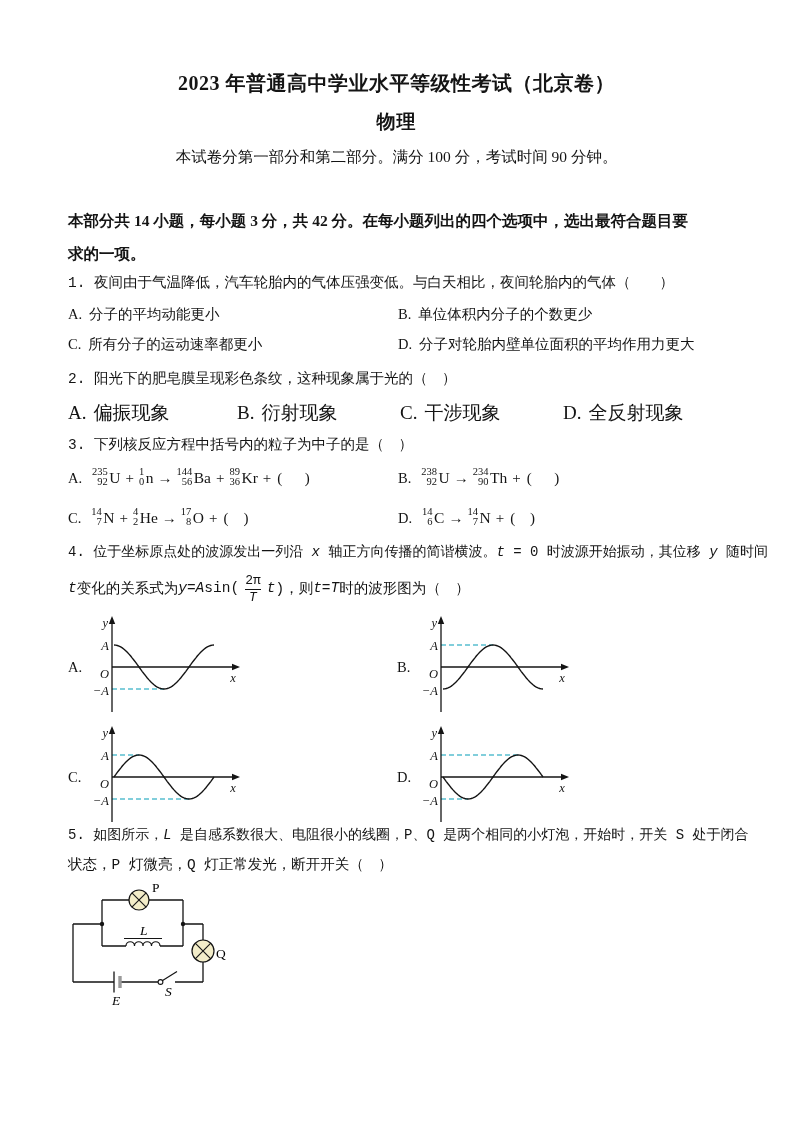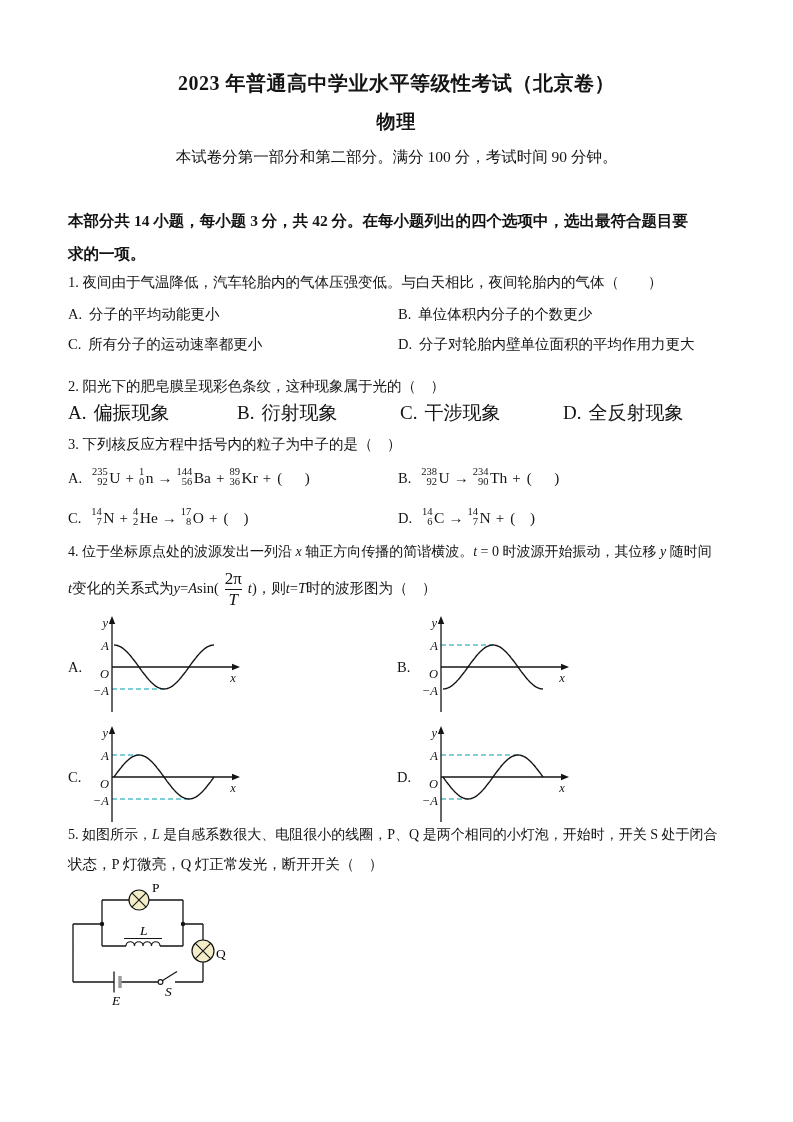--- a/index.html
+++ b/index.html
@@ -6,38 +6,38 @@
   #page{position:relative;width:793px;height:1122px;background:#fff;overflow:hidden;
         font-family:"Liberation Serif","DejaVu Serif",serif;color:#141414;}
   .abs{position:absolute;}
   .center{left:0;width:793px;text-align:center;}
   .it{font-style:italic;}
   #title{top:70px;font-size:20px;font-weight:700;letter-spacing:.5px;}
   #subject{top:109px;font-size:19px;font-weight:700;letter-spacing:1px;}
   #info{top:147px;font-size:15.5px;font-weight:400;}
   #part1{top:176px;font-size:15.5px;font-weight:700;}
   #instr{top:204px;left:68px;width:662px;font-size:15.5px;font-weight:700;line-height:33px;}
-  .stem{left:68px;width:680px;font-size:14.5px;white-space:nowrap;}
+  .stem{left:68px;width:680px;font-size:14.5px;white-space:nowrap;font-family:Liberation Mono, monospace;}
   .row2{left:68px;width:662px;display:grid;grid-template-columns:330px 1fr;font-size:14.5px;}
   .row4{left:68px;width:662px;display:grid;grid-template-columns:169px 163px 163px 1fr;font-size:19px;}
   .opt{white-space:nowrap;}
   .opt .lab{margin-right:7px;}
   .eqrow{left:68px;width:662px;display:grid;grid-template-columns:330px 1fr;align-items:center;height:34px;}
   .eq{display:flex;align-items:center;white-space:nowrap;font-size:15px;}
   .eq .eq-lab{margin-right:9px;font-size:14.5px;}
   .nuc{display:inline-flex;align-items:center;margin:0 1px;}
   .nuc .stack{display:inline-flex;flex-direction:column;align-items:flex-end;line-height:1;
               font-size:10.5px;margin-right:1.5px;transform:translateY(-1px);}
   .nuc .stack span{display:block;height:10px;}
   .nuc .sym{font-size:15.5px;}
   .op{margin:0 4px;}
   .arr{margin:0 3px;font-size:15px;}
   .blank{margin-left:2px;}
   .frac{display:inline-flex;flex-direction:column;align-items:center;line-height:1.05;
-        font-size:17px;margin:0 2px;transform:translateY(1px);}
+        font-size:13px;margin:0 2px;transform:translateY(1px);}
   .frac .den{border-top:1.2px solid #141414;padding:1px 4px 0;font-style:italic;}
   .frac .num{padding:0 4px 1px;}
   #q4l2{height:40px;display:flex;align-items:center;}
   .wave-row{left:68px;width:662px;display:grid;grid-template-columns:329px 1fr;}
   .wave-cell{display:flex;}
   .wave-label{width:24px;font-size:14.5px;margin-top:44px;}
   svg.wave{width:150px;height:102px;display:block;}
   #circuit{top:881px;left:70px;}
 </style>
 </head>
@@ -57,21 +57,21 @@
   <div class="abs stem" style="top:273px">1. 夜间由于气温降低，汽车轮胎内的气体压强变低。与白天相比，夜间轮胎内的气体（　　）</div>
   <div class="abs row2" style="top:305px">
     <div class="opt"><span class="lab">A.</span><span>分子的平均动能更小</span></div>
     <div class="opt"><span class="lab">B.</span><span>单位体积内分子的个数更少</span></div>
   </div>
   <div class="abs row2" style="top:335px">
     <div class="opt"><span class="lab">C.</span><span>所有分子的运动速率都更小</span></div>
     <div class="opt"><span class="lab">D.</span><span>分子对轮胎内壁单位面积的平均作用力更大</span></div>
   </div>
 
-  <div class="abs stem" style="top:377px">2. 阳光下的肥皂膜呈现彩色条纹，这种现象属于光的（　）</div>
+  <div class="abs stem" style="top:369px">2. 阳光下的肥皂膜呈现彩色条纹，这种现象属于光的（　）</div>
   <div class="abs row4" style="top:400px">
     <div class="opt"><span class="lab">A.</span><span>偏振现象</span></div>
     <div class="opt"><span class="lab">B.</span><span>衍射现象</span></div>
     <div class="opt"><span class="lab">C.</span><span>干涉现象</span></div>
     <div class="opt"><span class="lab">D.</span><span>全反射现象</span></div>
   </div>
 
   <div class="abs stem" style="top:435px">3. 下列核反应方程中括号内的粒子为中子的是（　）</div>
   <div class="abs eqrow" style="top:461px">
     <div class="eq">

